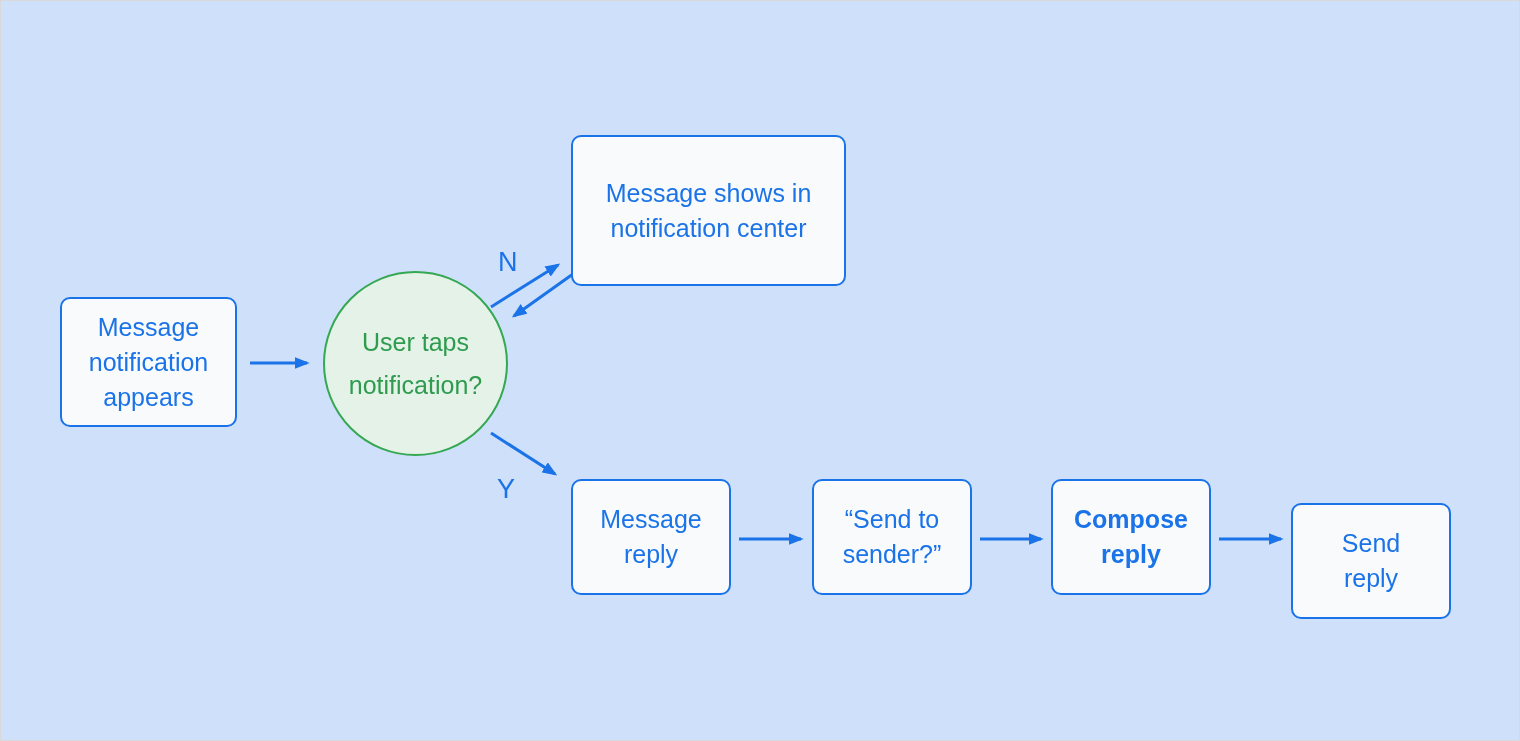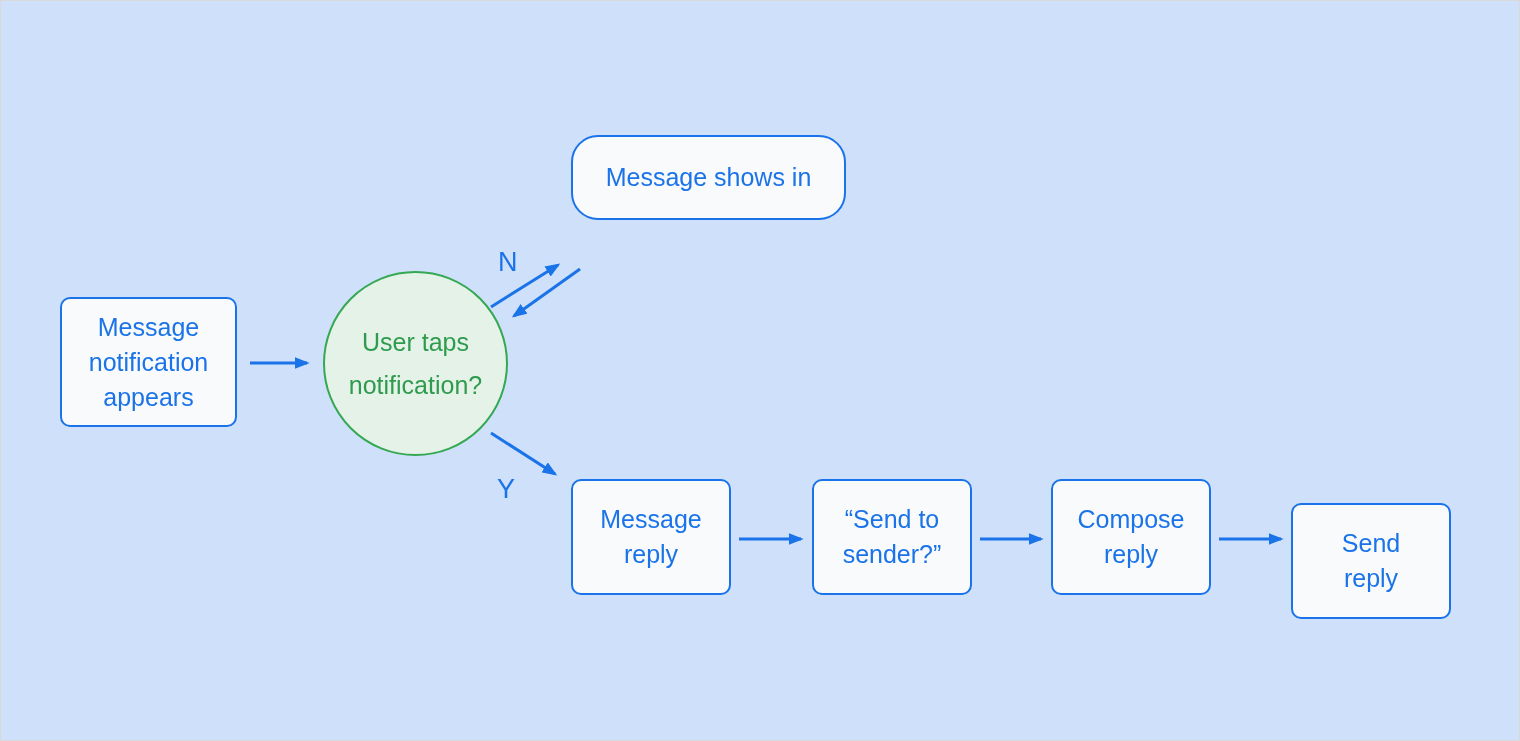--- a/index.html
+++ b/index.html
@@ -59,24 +59,24 @@
   }
   .branch-label {
     position: absolute;
     color: var(--blue);
     font-size: 27px;
     line-height: 27px;
   }
   
   #node-start        { left: 59px;   top: 296px; width: 177px; height: 130px; }
   #node-decision     { left: 322px;  top: 270px; width: 185px; height: 185px; gap: 8px; }
-  #node-center       { left: 570px;  top: 134px; width: 275px; height: 85px; border-radius: 27px; }
+  #node-center       { left: 570px;  top: 134px; width: 275px; height: 151px; }
   #node-plays        { left: 570px;  top: 478px; width: 160px; height: 116px; }
   #node-reply-prompt { left: 811px;  top: 478px; width: 160px; height: 116px; }
-  #node-compose      { left: 1050px; top: 478px; width: 160px; height: 116px; }
+  #node-compose      { left: 1050px; top: 478px; width: 160px; height: 116px; font-weight: bold; }
   #node-send         { left: 1290px; top: 478px; width: 160px; height: 116px; margin-top: 24px; }
   #branch-no  { left: 497px; top: 248px; }
   #branch-yes { left: 496px; top: 475px; }
 </style>
 </head>
 <body>
 
 <div class="canvas">
 
   <svg class="connector-layer" width="1520" height="741" viewBox="0 0 1520 741" xmlns="http://www.w3.org/2000/svg">
@@ -100,20 +100,21 @@
       <div>appears</div>
     </div>
 
   <div class="node decision" id="node-decision">
       <div>User taps</div>
       <div>notification?</div>
     </div>
 
   <div class="node box" id="node-center">
       <div>Message shows in</div>
+      <div>notification center</div>
     </div>
 
   <div class="node box" id="node-plays">
       <div>Message</div>
       <div>reply</div>
     </div>
 
   <div class="node box" id="node-reply-prompt">
       <div>“Send to</div>
       <div>sender?”</div>

